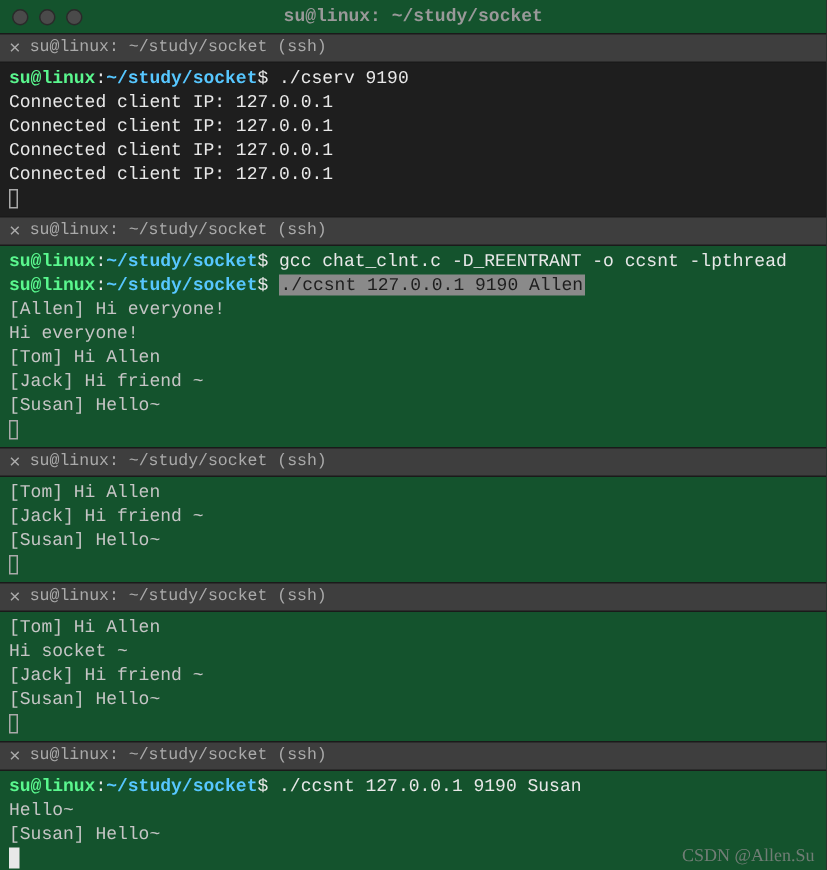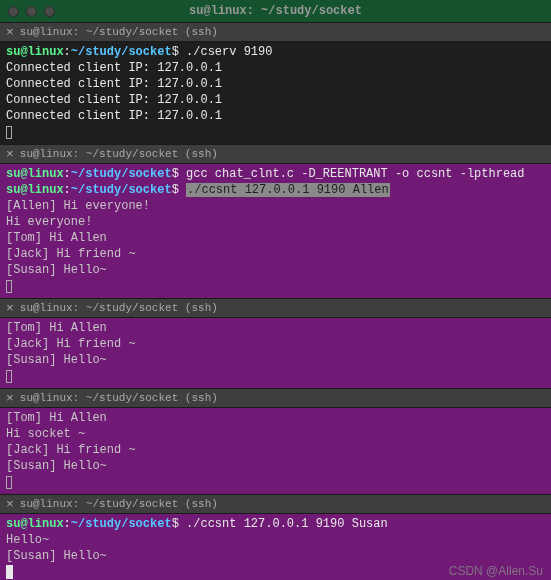--- a/index.html
+++ b/index.html
@@ -60,21 +60,21 @@
     .pane {
       padding: 2px 21px 4px 6px;
       line-height: 16px;
       color: #c5c5c5;
     }
     .pane-server {
       background: #1e1e1e;
       color: #e8e8e8;
     }
     .pane-dark {
-      background: #701a75;
+      background: #14532d;
     }
     .prompt-user { color: #5af78e; font-weight: bold; }
     .prompt-path { color: #57c7ff; font-weight: bold; }
     .prompt-sym { color: #e8e8e8; }
     .cmd-text { color: #e8e8e8; }
     .output-white { color: #e8e8e8; }
     .highlight { background: #8a8a8a; color: #1e1e1e; padding: 0 1px; }
     .cursor {
       display: inline-block;
       width: 7px;
@@ -89,21 +89,21 @@
       border: 1px solid #aaa;
       vertical-align: text-bottom;
     }
     .line { white-space: pre; }
     .watermark {
       position: absolute;
       bottom: 2px;
       right: 8px;
       color: #888;
       font-size: 12px;
-      font-family: Liberation Sans, sans-serif;
+      font-family: Liberation Serif, serif;
       opacity: 0.8;
       text-align: right;
     }
   </style>
 </head>
 <body>
 
 <div class="titlebar">
   <div class="traffic-lights">
     <div class="dot"></div>

